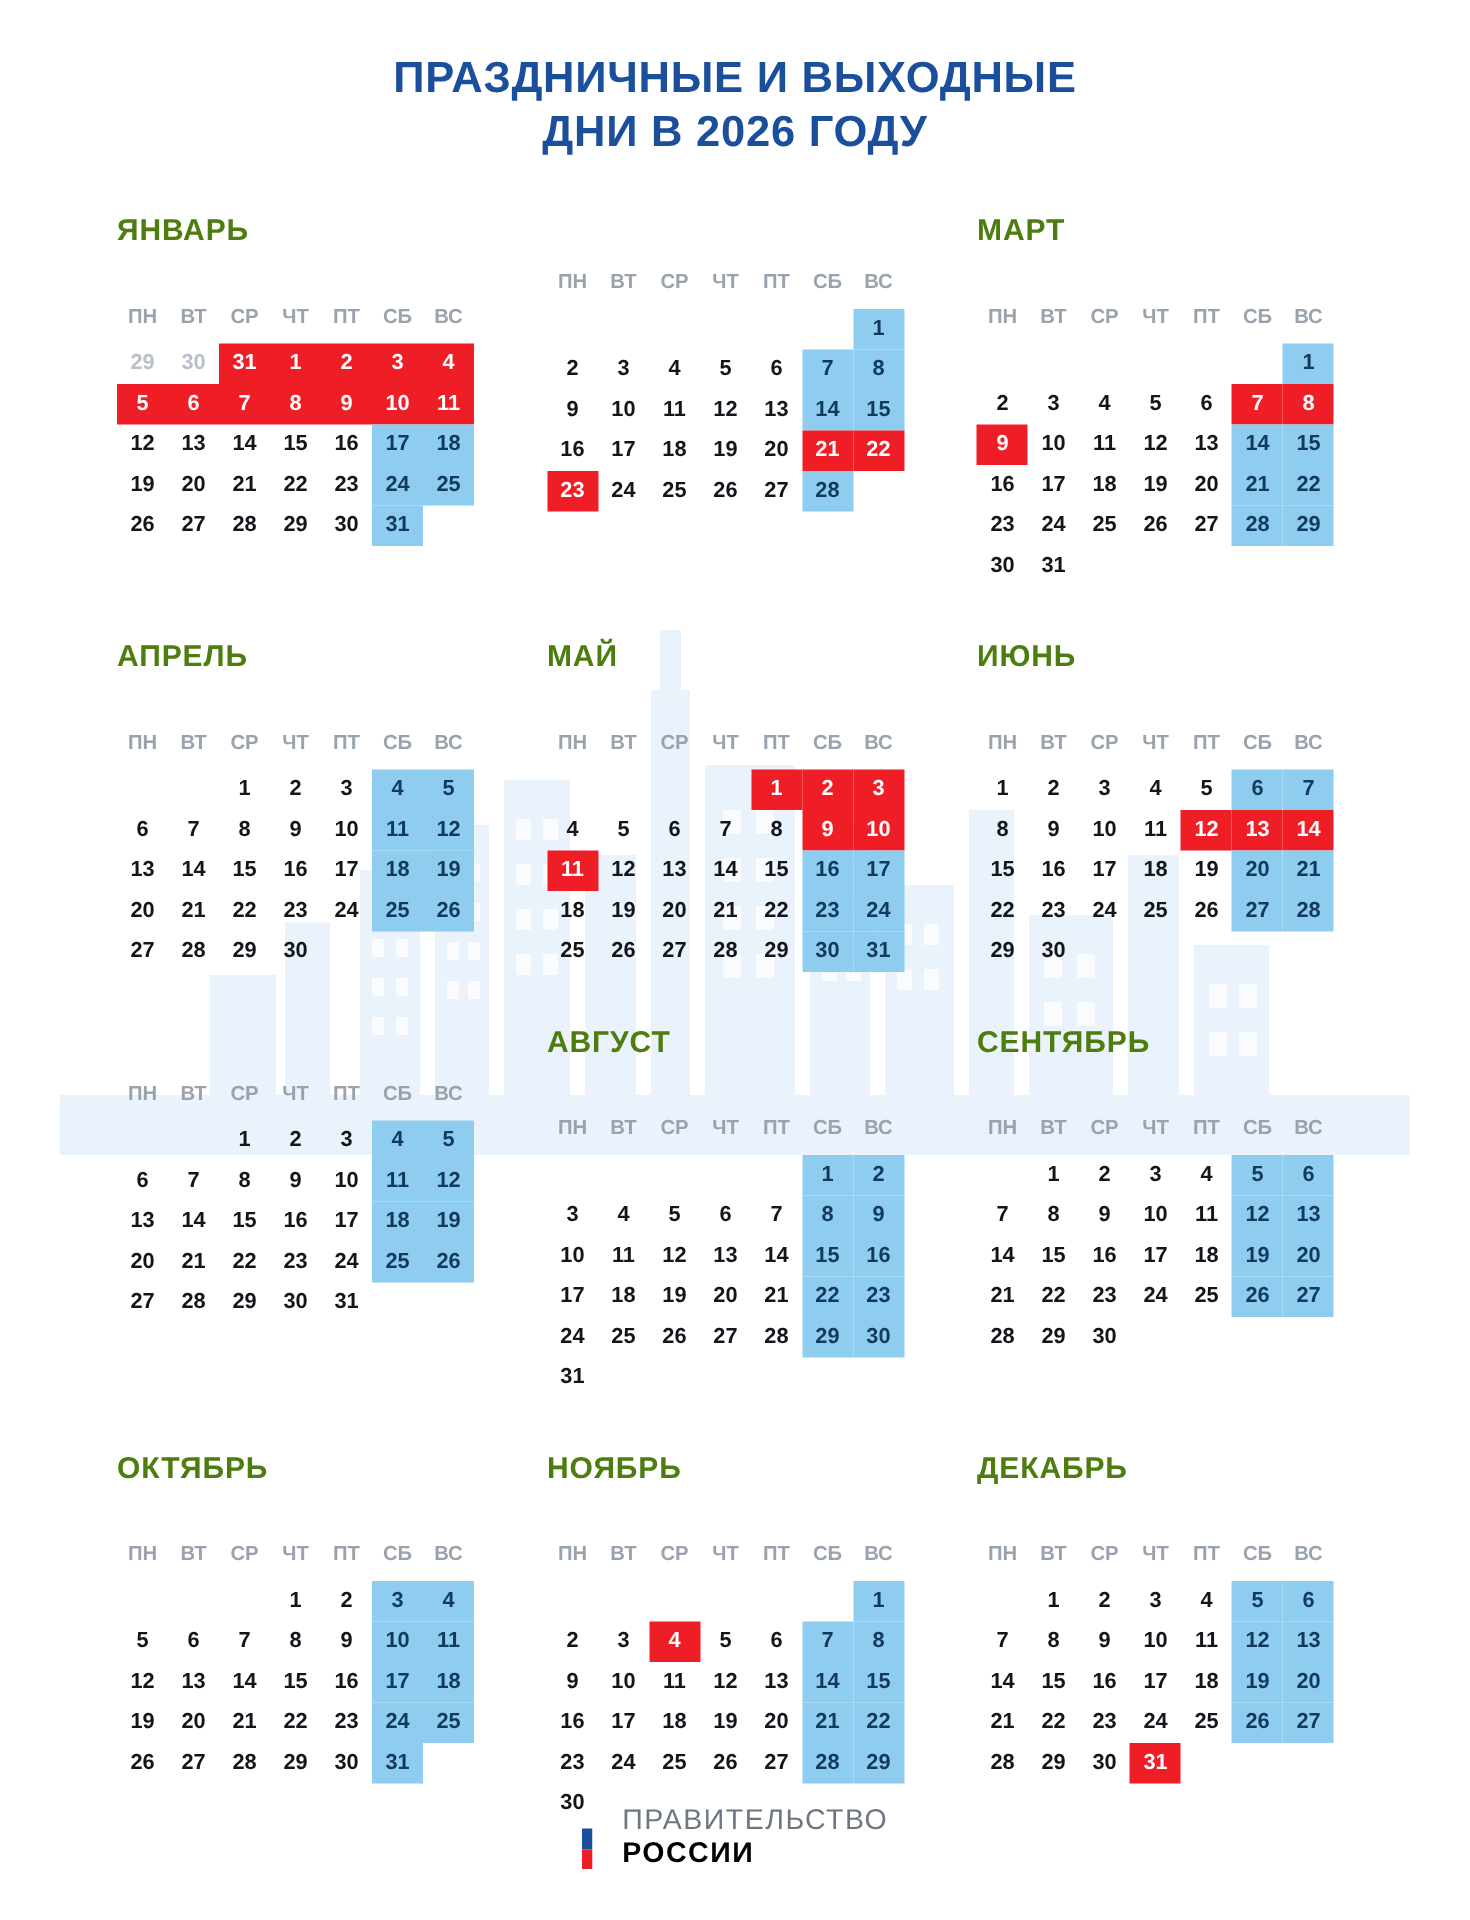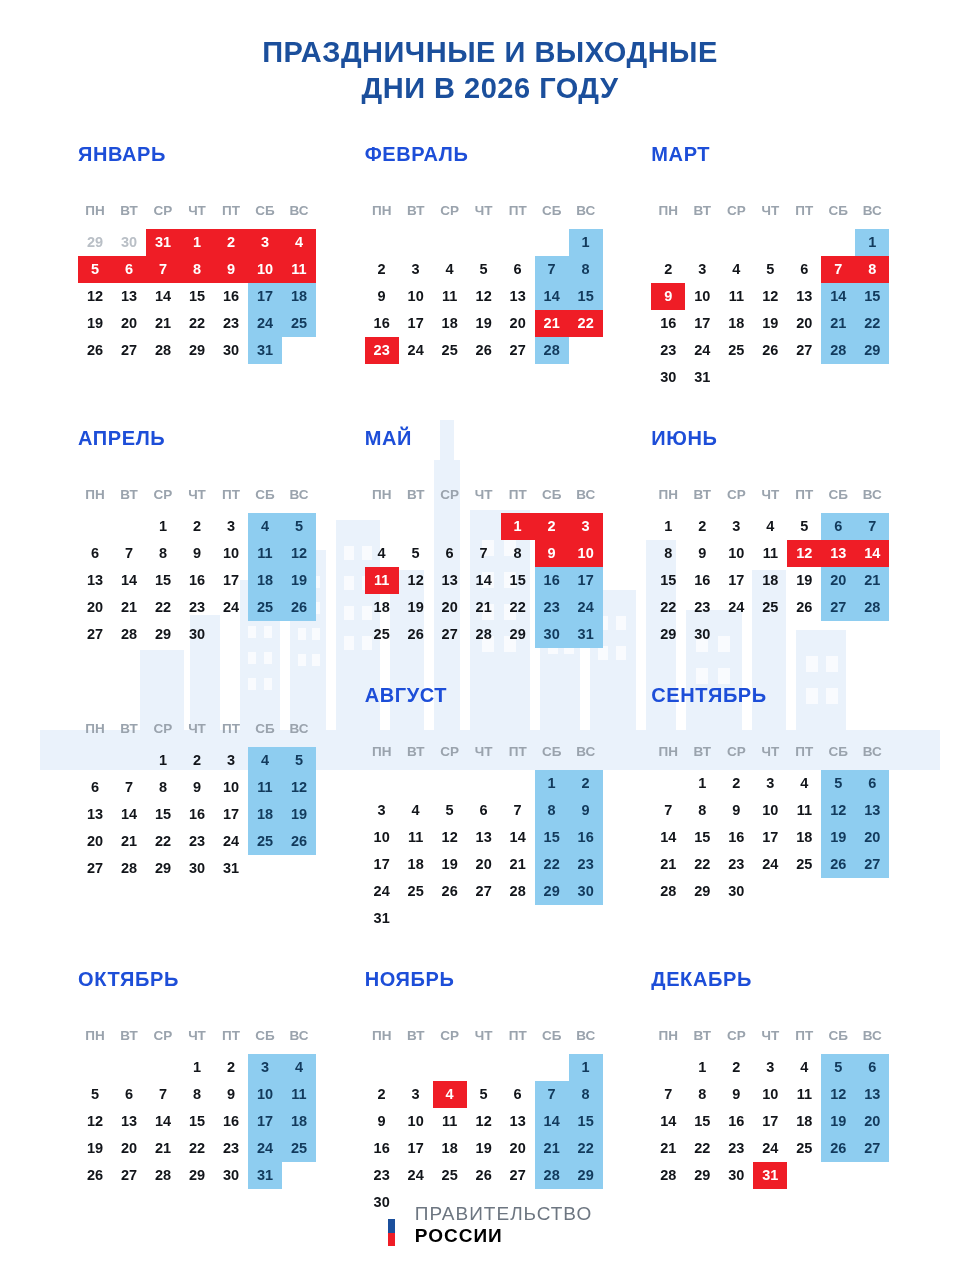--- a/index.html
+++ b/index.html
@@ -46,21 +46,21 @@
     display: grid;
     grid-template-columns: repeat(3, 1fr);
     row-gap: 36px;
   }
   .month {
     padding-left: 18px;
   }
   .month-name {
     font-size: 20px;
     font-weight: bold;
-    color: #1d4ed8;
+    color: #4d7c0f;
     letter-spacing: 0.6px;
     margin-bottom: 16px;
   }
   table.month-table {
     border-collapse: separate;
     border-spacing: 0;
     margin-top: 31px;
   }
   table.month-table td, table.month-table th {
     width: 34px;
@@ -275,21 +275,20 @@
               <td class="day">28</td>
               <td class="day">29</td>
               <td class="day">30</td>
               <td class="weekend">31</td>
               <td class="empty"></td>
             </tr>
           </tbody>
         </table>
       </div>
       <div class="month">
-        <div class="month-name">ФЕВРАЛЬ</div>
         <table class="month-table">
           <thead>
             <tr>
               <th>ПН</th>
               <th>ВТ</th>
               <th>СР</th>
               <th>ЧТ</th>
               <th>ПТ</th>
               <th>СБ</th>
               <th>ВС</th>

